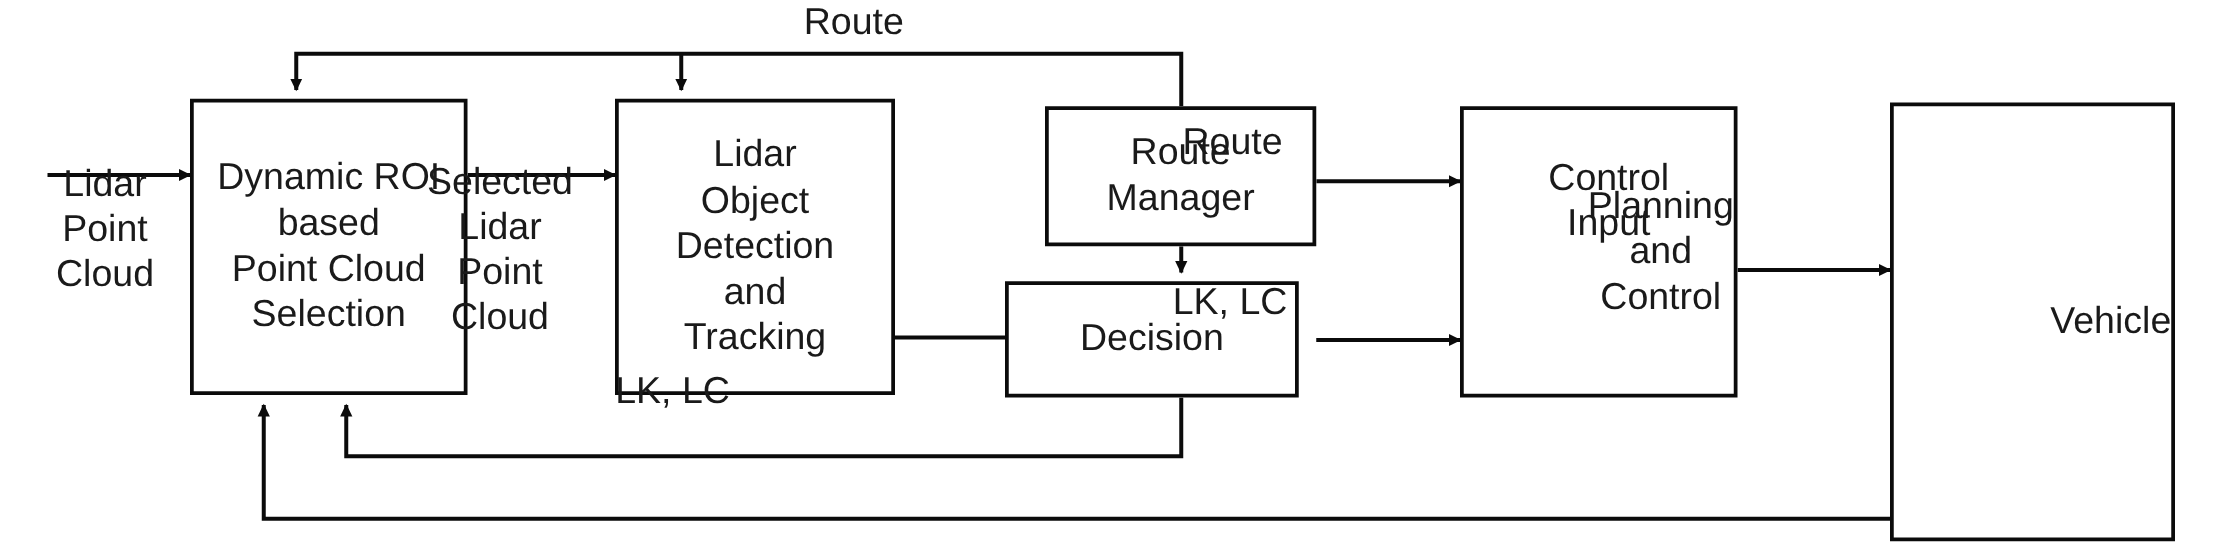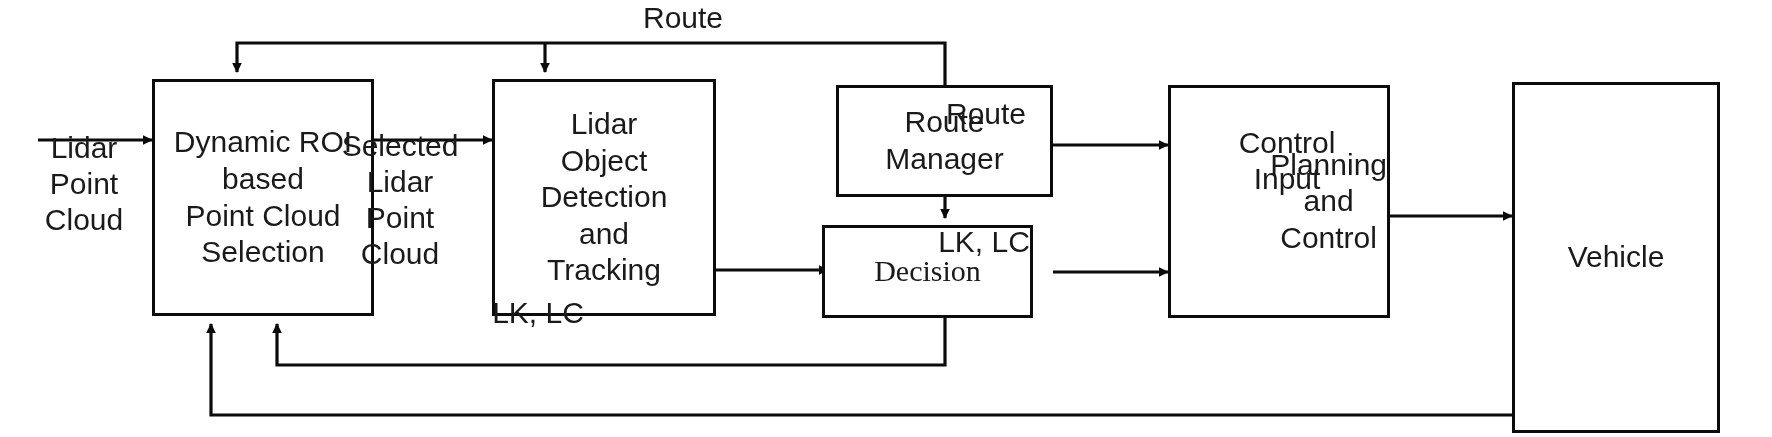--- a/index.html
+++ b/index.html
@@ -101,31 +101,31 @@
 Detection
 and
 Tracking</span>
   </div>
 
   <div class="blk" style="left:836px; top:85px; width:217px; height:112px;">
     <span>Route
 Manager</span>
   </div>
 
-  <div class="blk" style="left:822px; top:225px; width:211px; height:93px;font-family:Liberation Serif, serif;">
+  <div class="blk" style="left:804px; top:225px; width:235px; height:93px;">
     <span>Decision</span>
   </div>
 
   <div class="blk" style="left:1168px; top:85px; width:222px; height:233px;justify-content:flex-end;">
     <span>Planning
 and
 Control</span>
   </div>
 
-  <div class="blk" style="left:1512px; top:82px; width:208px; height:351px;">
+  <div class="blk" style="left:1512px; top:82px; width:228px; height:351px;justify-content:flex-end;">
     <span>Vehicle</span>
   </div>
 
   <div class="lbl ctr" style="left:84px; top:130px;">Lidar
 Point
 Cloud</div>
 
   <div class="lbl ctr" style="left:683px; top:0px;">Route</div>
 
   <div class="lbl ctr" style="left:400px; top:128px;">Selected

